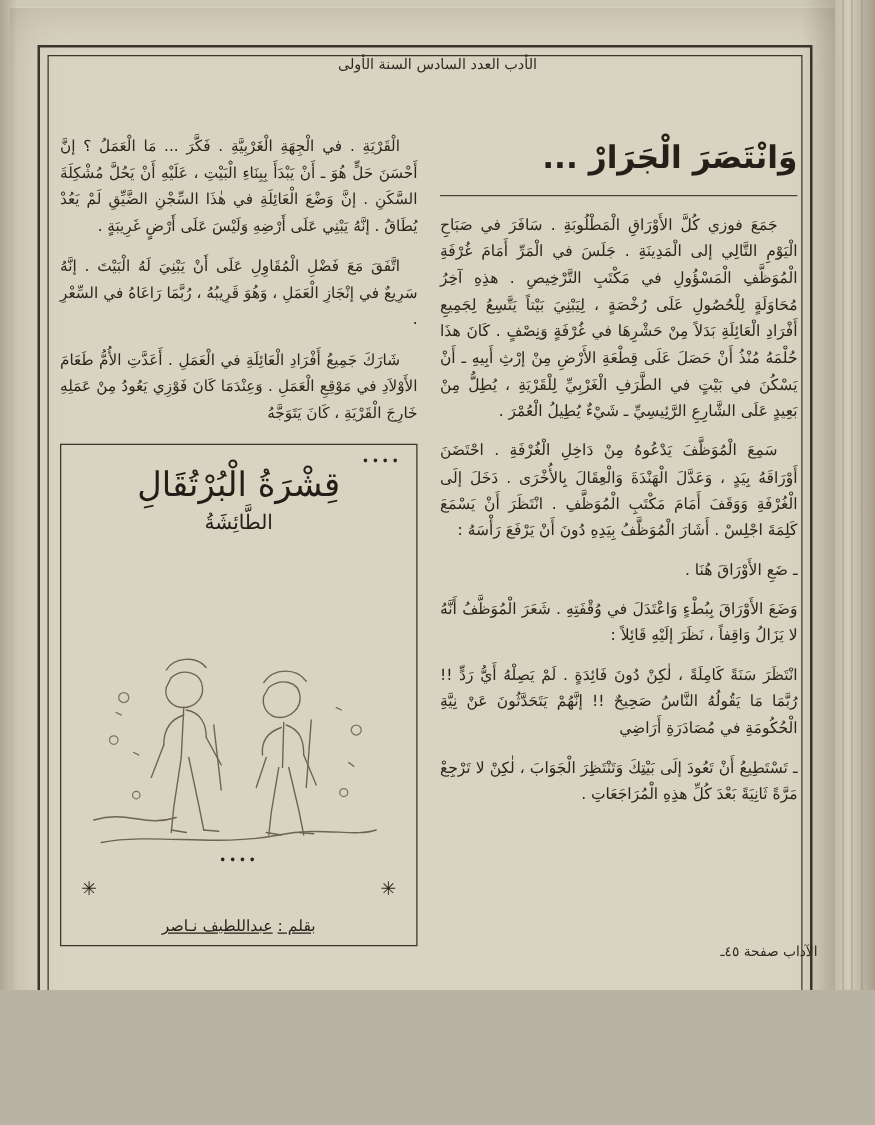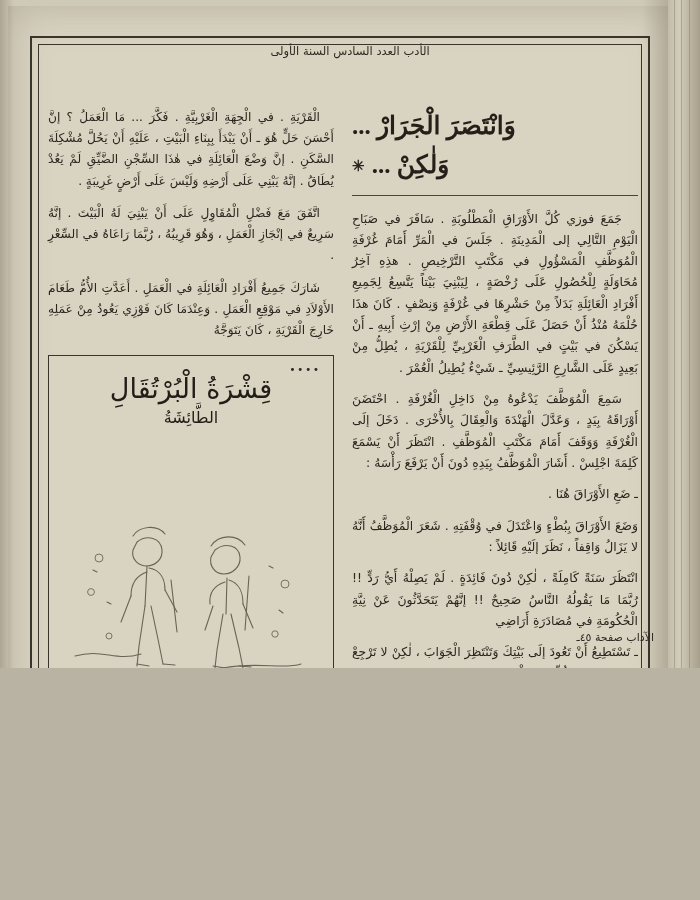--- a/index.html
+++ b/index.html
@@ -5,21 +5,21 @@
   html,body{margin:0;padding:0;}
   body{
     width:700px;height:900px;
     background:#b9b3a4;
     font-family:"DejaVu Sans", sans-serif;
     overflow:hidden;
   }
   
   #page{
     position:relative;
-    width:700px;height:668px;
+    width:700px;height:792px;
     background:#cfc9b8;
     overflow:hidden;
   }
   .paper{
     position:absolute;
     left:8px;top:6px;
     width:666px;height:886px;
     background:#d9d3c2;
     box-shadow:inset 0 0 40px rgba(120,110,90,.35);
   }
@@ -72,28 +72,27 @@
     gap:18px;
   }
   .col{
     width:286px;
     position:relative;
     margin-top:15px;
   }
   
   .title{
     direction:rtl;
-    text-align:left;
+    text-align:right;
     color:#241f19;
     font-size:25px;
     font-weight:bold;
     line-height:1.55;
     margin:0 0 6px 0;
     letter-spacing:1px;
-    font-family:Liberation Serif, serif;
   }
   .title .l2{display:block;padding-right:26px;}
   .star{
     display:inline-block;
     color:#2a251d;
     font-size:15px;
     transform:translateY(-2px);
   }
   .body-rtl{
     direction:rtl;
@@ -173,24 +172,20 @@
     <div class="frame-inner"></div>
   </div>
 
   <div class="running-head">الأدب  العدد السادس  السنة الأولى</div>
 
   <div class="cols">
 
     <div class="col">
       <h1 class="title">
         <span>وَانْتَصَرَ  الْجَرَارْ ...</span>
-        <span class="l2">
-          <span>وَلٰكِنْ ...</span>
-          <span class="star">✳</span>
-        </span>
       </h1>
       <div class="rule-top" style="opacity:.9"></div>
 
       <p class="body-rtl indent">جَمَعَ فوزي كُلَّ الأَوْرَاقِ الْمَطْلُوبَةِ . سَافَرَ في صَبَاحِ الْيَوْمِ التَّالِي إلى الْمَدِينَةِ . جَلَسَ في الْمَرِّ أَمَامَ غُرْفَةِ الْمُوَظَّفِ الْمَسْؤُولِ في مَكْتَبِ التَّرْخِيصِ . هذِهِ آخِرُ مُحَاوَلَةٍ لِلْحُصُولِ عَلَى رُخْصَةٍ ، لِيَبْنِيَ بَيْتاً يَتَّسِعُ لِجَمِيعِ أَفْرَادِ الْعَائِلَةِ بَدَلاً مِنْ حَشْرِهَا في غُرْفَةٍ وَنِصْفٍ . كَانَ هذَا حُلْمَهُ مُنْذُ أَنْ حَصَلَ عَلَى قِطْعَةِ الأَرْضِ مِنْ إرْثِ أَبِيهِ ـ أَنْ يَسْكُنَ في بَيْتٍ في الطَّرَفِ الْغَرْبِيِّ لِلْقَرْيَةِ ، يُطِلُّ مِنْ بَعِيدٍ عَلَى الشَّارِعِ الرَّئِيسِيِّ ـ شَيْءٌ يُطِيلُ الْعُمْرَ .</p>
       <p class="body-rtl indent">سَمِعَ الْمُوَظَّفَ يَدْعُوهُ مِنْ دَاخِلِ الْغُرْفَةِ . احْتَضَنَ أَوْرَاقَهُ بِيَدٍ ، وَعَدَّلَ الْهَنْدَةَ وَالْعِقَالَ بِالأُخْرَى . دَخَلَ إلَى الْغُرْفَةِ وَوَقَفَ أَمَامَ مَكْتَبِ الْمُوَظَّفِ . انْتَظَرَ أَنْ يَسْمَعَ كَلِمَةَ اجْلِسْ . أَشَارَ الْمُوَظَّفُ بِيَدِهِ دُونَ أَنْ يَرْفَعَ رَأْسَهُ :</p>
       <p class="body-rtl">ـ ضَعِ الأَوْرَاقَ هُنَا .</p>
       <p class="body-rtl">وَضَعَ الأَوْرَاقَ بِبُطْءٍ وَاعْتَدَلَ في وُقْفَتِهِ . شَعَرَ الْمُوَظَّفُ أَنَّهُ لا يَزَالُ وَاقِفاً ، نَظَرَ إلَيْهِ قَائِلاً :</p>
       <p class="body-rtl">انْتَظَرَ سَنَةً كَامِلَةً ، لٰكِنْ دُونَ فَائِدَةٍ . لَمْ يَصِلْهُ أَيُّ رَدٍّ !! رُبَّمَا مَا يَقُولُهُ النَّاسُ صَحِيحٌ !! إنَّهُمْ يَتَحَدَّثُونَ عَنْ نِيَّةِ الْحُكُومَةِ في مُصَادَرَةِ أَرَاضِي</p>
       <p class="body-rtl">ـ تَسْتَطِيعُ أَنْ تَعُودَ إلَى بَيْتِكَ وَتَنْتَظِرَ الْجَوَابَ ، لٰكِنْ لا تَرْجِعْ مَرَّةً ثَانِيَةً بَعْدَ كُلِّ هذِهِ الْمُرَاجَعَاتِ .</p>
     </div>

